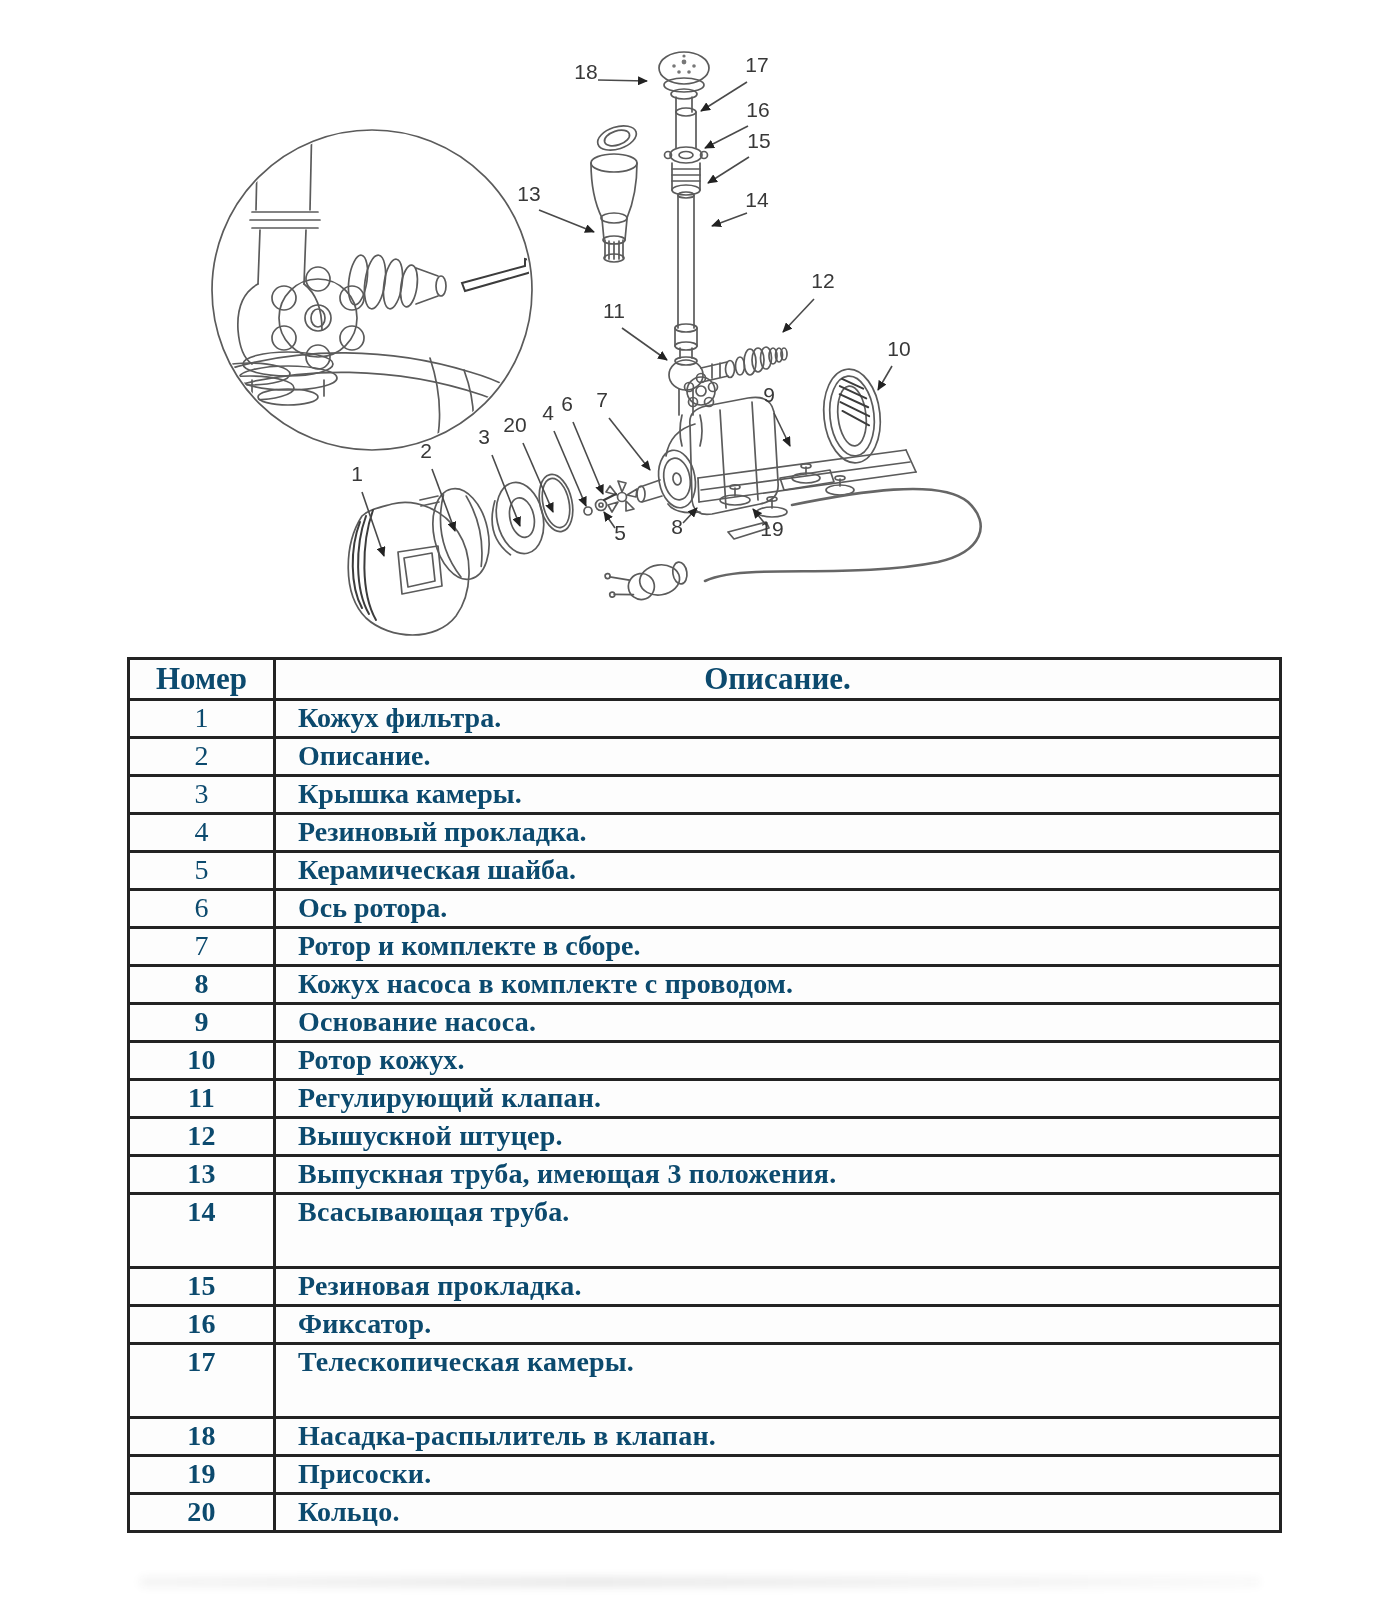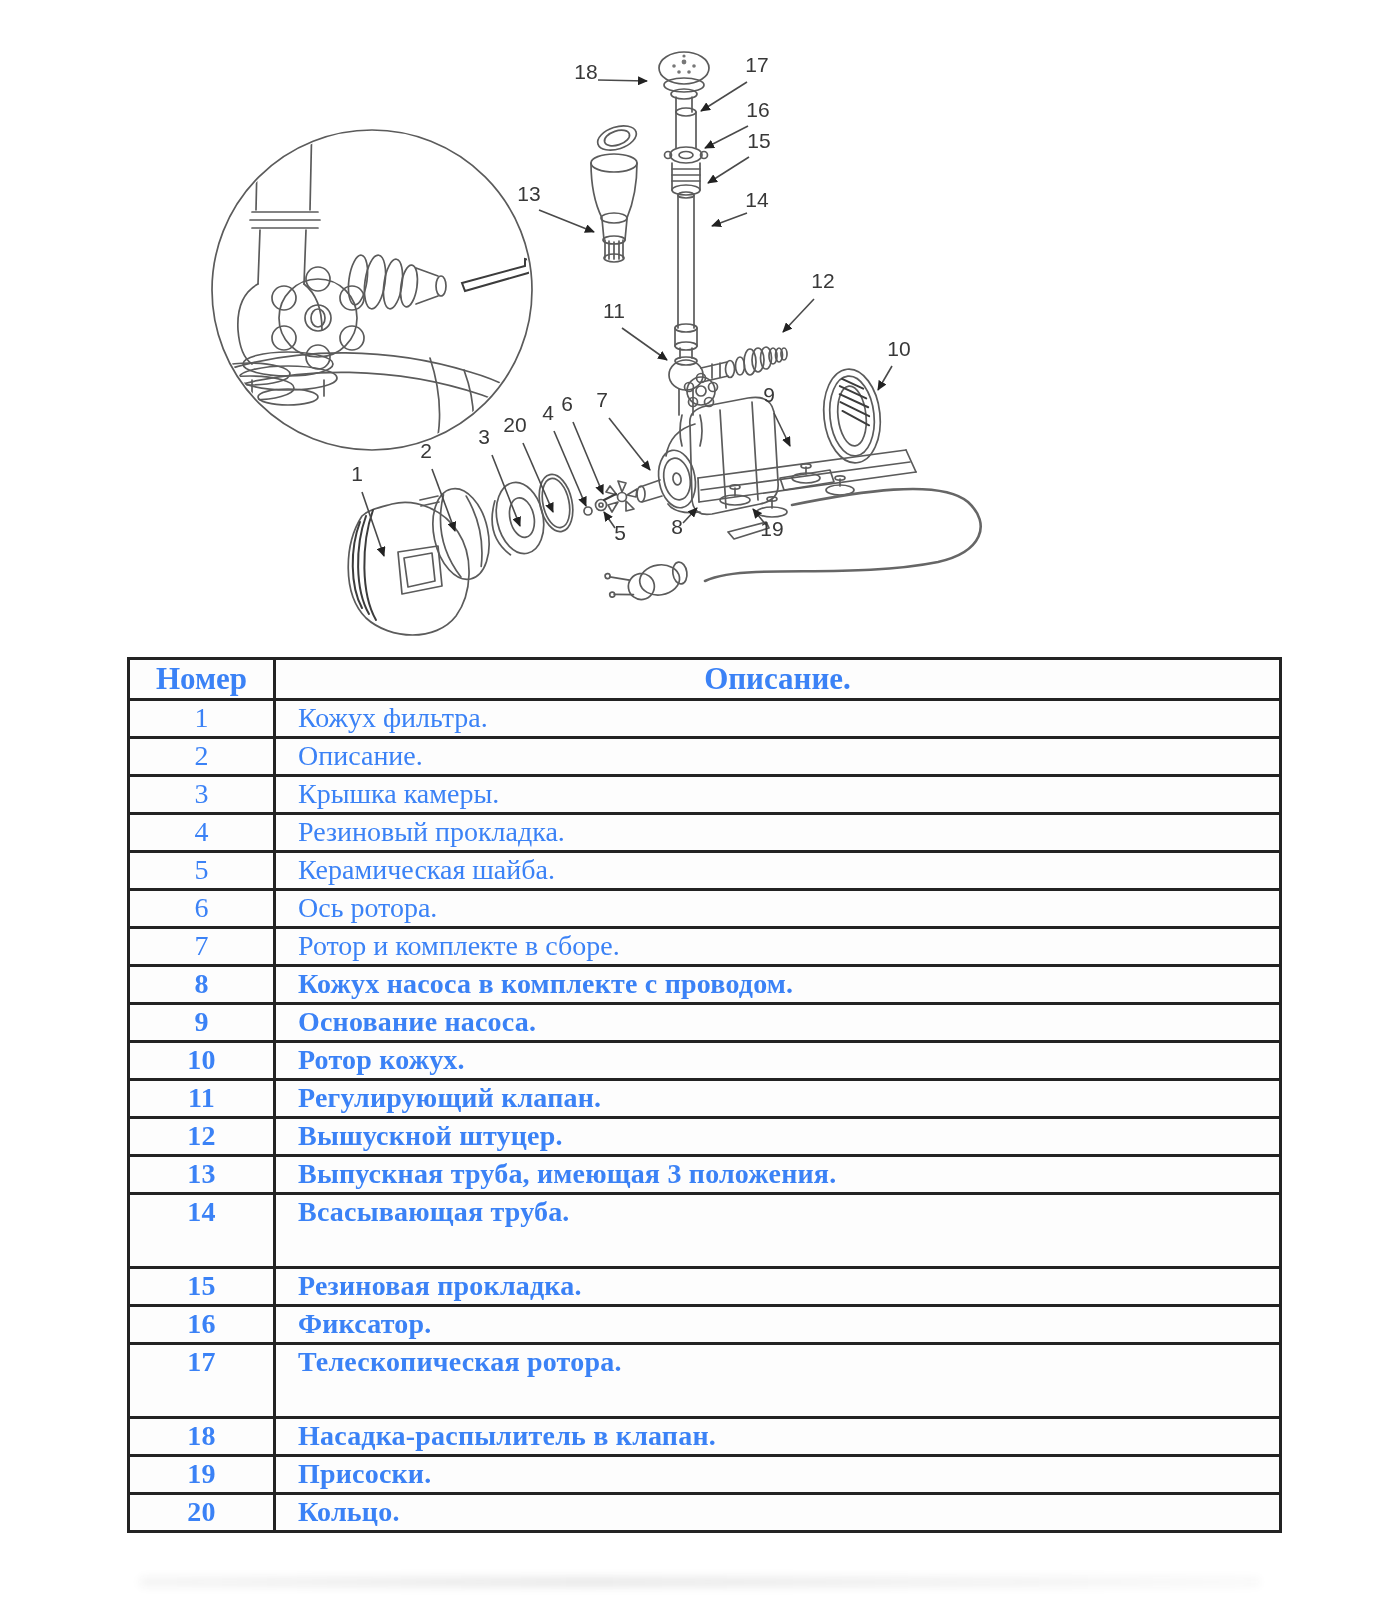--- a/index.html
+++ b/index.html
@@ -12,26 +12,26 @@
   .art { fill:none; stroke:#5b5b5b; stroke-width:1.7; stroke-linecap:round; stroke-linejoin:round; }
   .art-dark { fill:none; stroke:#3c3c3c; stroke-width:2; stroke-linecap:round; }
   .callout-text { font-family:"Liberation Sans", sans-serif; font-size:21px; fill:#383838; }
   .callout-line { stroke:#4a4a4a; stroke-width:1.6; fill:none; }
 
   table.parts-table {
     position:absolute; left:127px; top:657px; width:1155px;
     border-collapse:collapse; table-layout:fixed; background:#fdfdfd;
   }
   table.parts-table th, table.parts-table td {
-    border:3px solid #232323; color:#3b82f6; vertical-align:top;
+    border:3px solid #232323; color:#0c4a6e; vertical-align:top;
     font-family:"Liberation Serif", serif; overflow:hidden; white-space:nowrap;
   }
   table.parts-table th { height:37px; font-size:31px; font-weight:bold; text-align:center; padding:1px 0 0 0; }
   td.c-num { text-align:center; font-size:28px; padding-top:1px; }
-  td.c-desc { font-size:28px; padding:1px 6px 0 22px; }
+  td.c-desc { font-size:28px; padding:1px 6px 0 22px;font-weight:bold; }
   tr.r-normal td { height:33px; }
   tr.r-tall td { height:69px; }
   tr.r-bold td { font-weight:bold; letter-spacing:.2px; }
   .bottom-smear {
     position:absolute; left:140px; top:1577px; width:1120px; height:10px;
     background:linear-gradient(to right, rgba(40,40,40,.10), rgba(40,40,40,.22) 40%, rgba(40,40,40,.06));
     filter:blur(4px); opacity:.5;
   }
 </style>
 </head>
@@ -369,21 +369,21 @@
       <tr class="r-normal r-bold">
         <td class="c-num">15</td>
         <td class="c-desc">Резиновая прокладка.</td>
       </tr>
       <tr class="r-normal r-bold">
         <td class="c-num">16</td>
         <td class="c-desc">Фиксатор.</td>
       </tr>
       <tr class="r-tall r-bold">
         <td class="c-num">17</td>
-        <td class="c-desc">Телескопическая ротора.</td>
+        <td class="c-desc">Телескопическая камеры.</td>
       </tr>
       <tr class="r-normal r-bold">
         <td class="c-num">18</td>
         <td class="c-desc">Насадка-распылитель в клапан.</td>
       </tr>
       <tr class="r-normal r-bold">
         <td class="c-num">19</td>
         <td class="c-desc">Присоски.</td>
       </tr>
       <tr class="r-normal r-bold">

